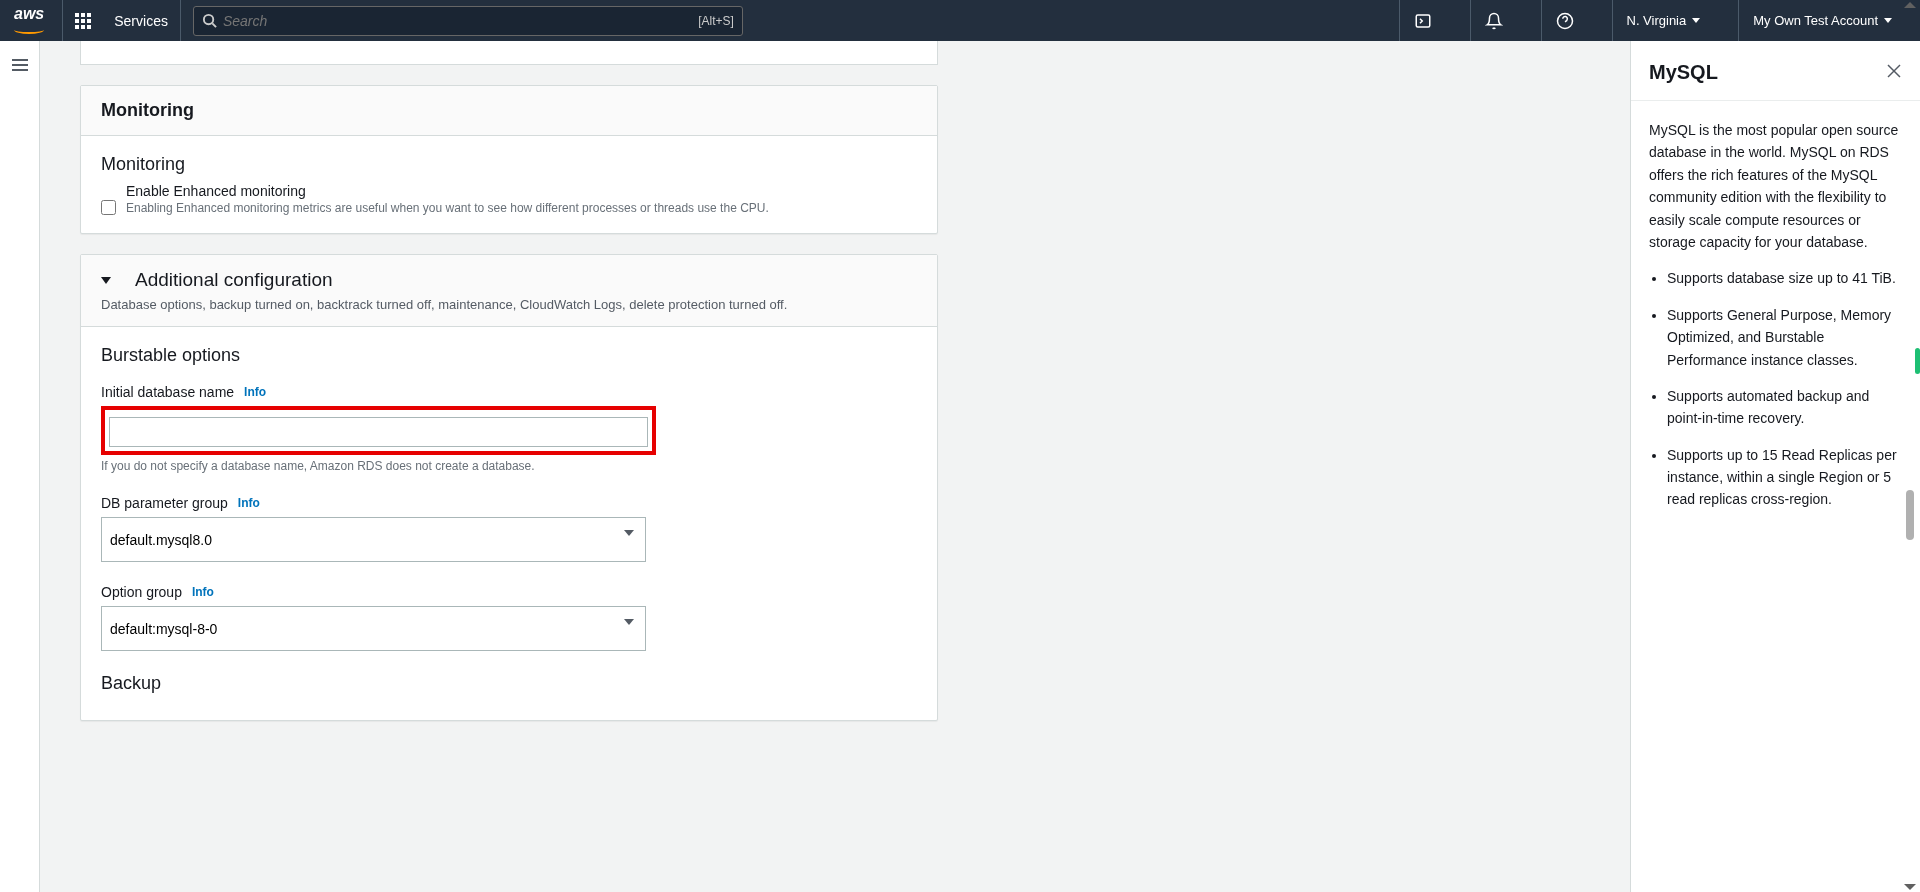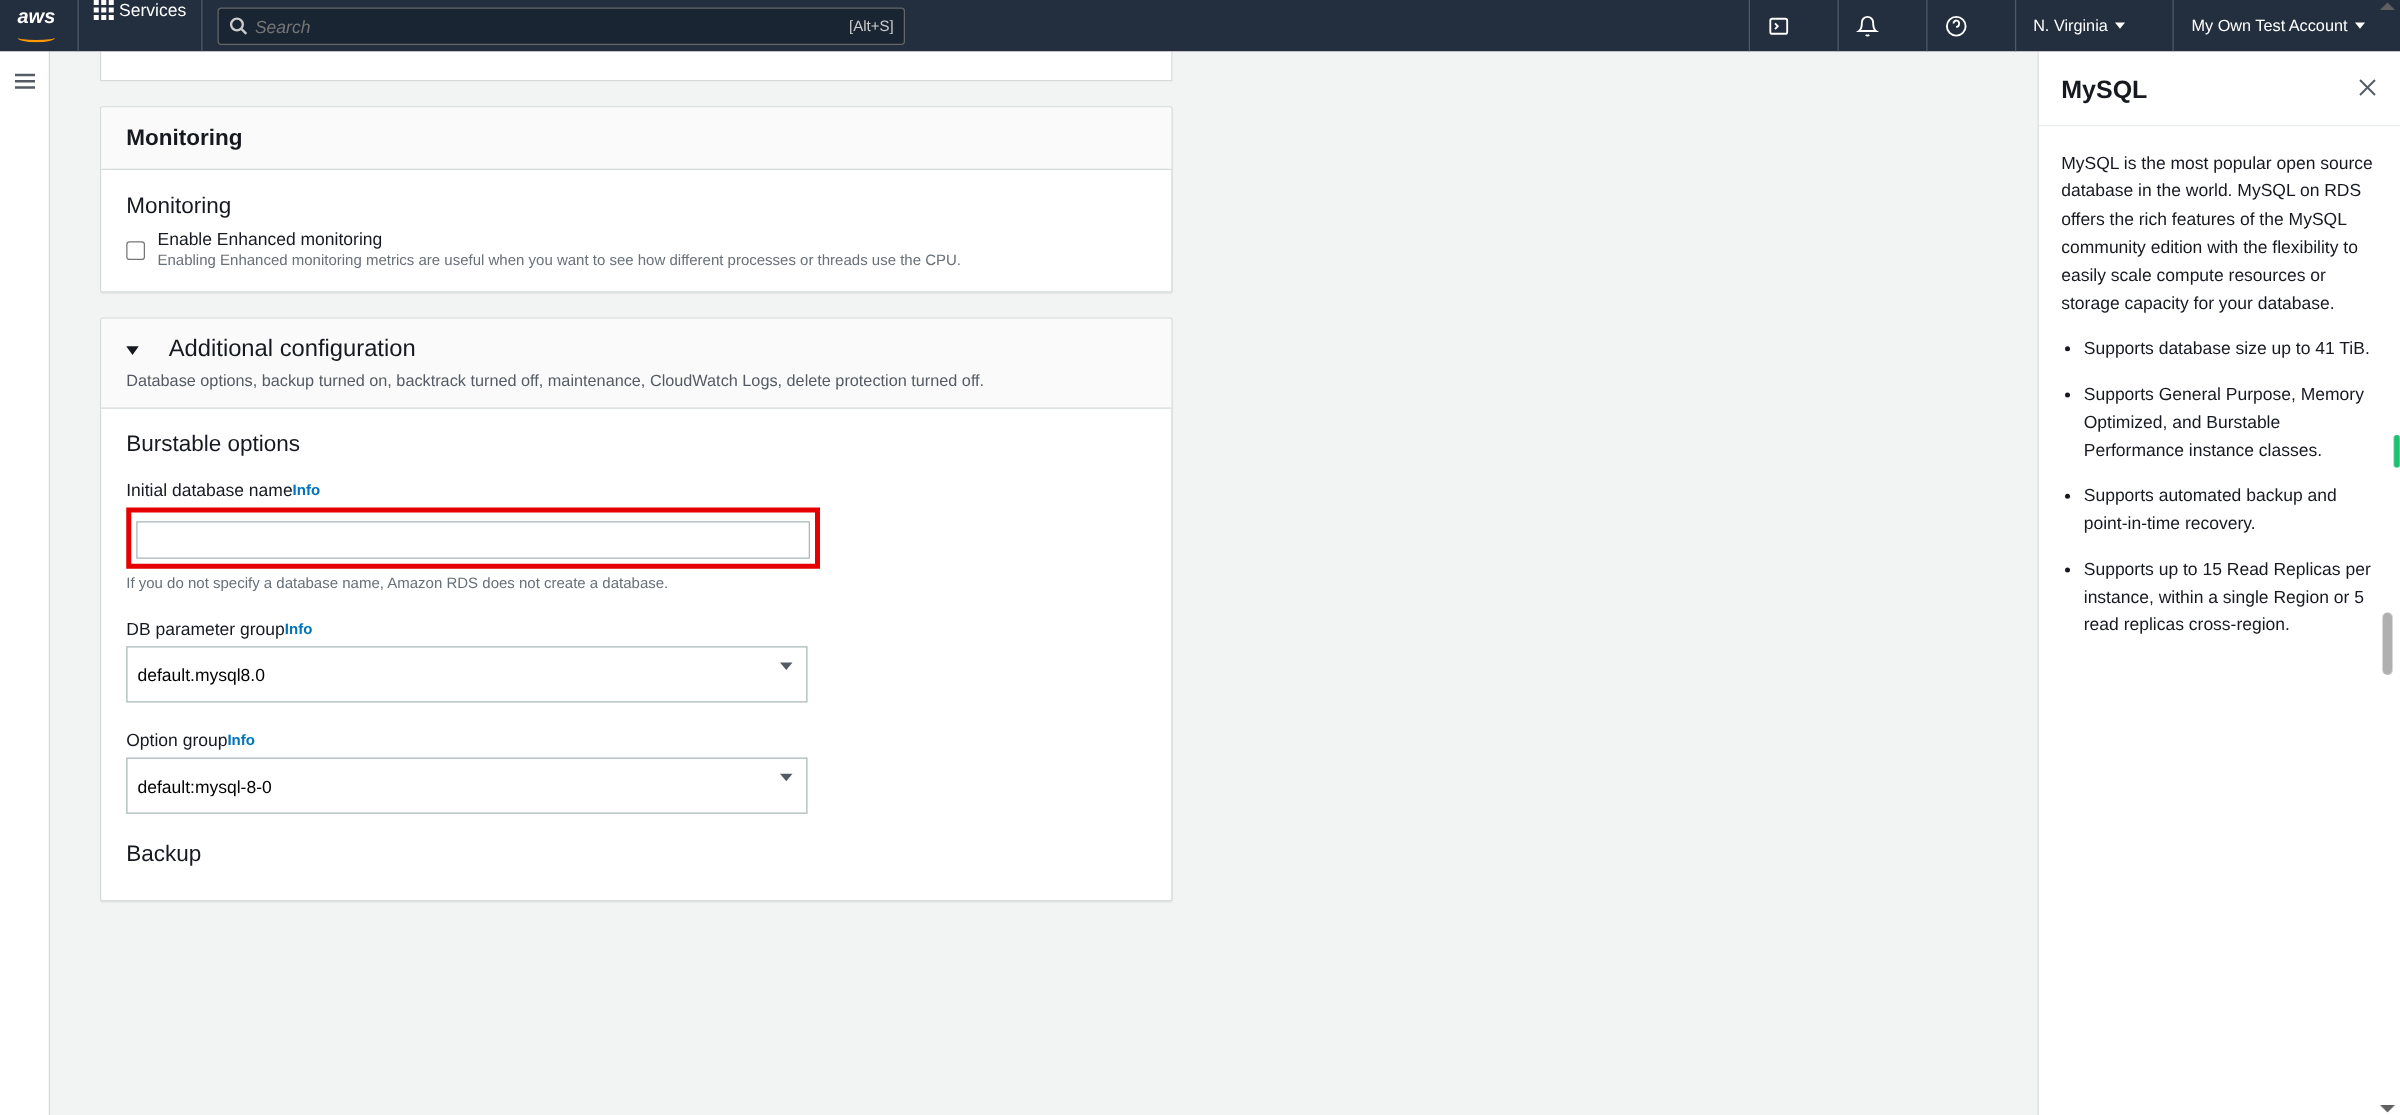--- a/index.html
+++ b/index.html
@@ -1,21 +1,21 @@
 <!DOCTYPE html>
 <html><head>
 <meta charset="utf-8">
 <style>
   * { box-sizing: border-box; margin: 0; padding: 0; }
   body { font-family: "Amazon Ember", "Helvetica Neue", Arial, sans-serif; background: #f2f3f3; color: #16191f; font-size: 14px; }
   .topnav { background: #232f3e; height: 41px; display: flex; align-items: center; color: #fff; padding: 0 14px; position: relative; }
   .aws-logo { font-style: italic; font-weight: 700; font-size: 16px; color: #fff; margin-right: 18px; display: flex; align-items: center; }
   .aws-logo .smile { display:block; width:30px; height:8px; border-bottom: 2px solid #ff9900; border-radius: 0 0 50% 50%; position: relative; }
   .aws-logo .txt { position: relative; top:-3px; }
-  .services-btn { display: flex; gap: 4px; cursor: pointer; padding: 0 12px; height: 100%; border-left: 1px solid #4b5a6a; border-right: 1px solid #4b5a6a; }
+  .services-btn { display: flex; align-items: center; gap: 23px; cursor: pointer; padding: 0 12px; height: 100%; border-left: 1px solid #4b5a6a; border-right: 1px solid #4b5a6a; }
   .grid-icon { width:16px; height:16px; display:grid; grid-template-columns: repeat(3,4px); grid-template-rows: repeat(3,4px); gap:2px; }
   .grid-icon span { background:#fff; width:4px; height:4px; }
   .searchbar { display:flex; align-items:center; margin-left: 12px; background:#1a2533; border:1px solid #666; border-radius:3px; height:30px; width:550px; padding:0 8px; color:#aab7b8; }
   .searchbar input { background:transparent; border:none; color:#fff; flex:1; outline:none; font-size:14px; padding-left:6px; font-style: italic; }
   .searchbar .kbd { font-size:12px; color:#ccc; }
   .topnav-right { margin-left:auto; display:flex; align-items:center; height:100%;gap:24px; }
   .topnav-right .icon-btn { padding:0 14px; height:100%; display:flex; align-items:center; cursor:pointer; border-left:1px solid #4b5a6a; }
   .topnav-right .label-btn { padding:0 14px; height:100%; display:flex; align-items:center; gap:6px; cursor:pointer; border-left:1px solid #4b5a6a; font-size:13px;}
   .caret-down { width:0; height:0; border-left:4px solid transparent; border-right:4px solid transparent; border-top:5px solid #fff; }
 
@@ -26,32 +26,32 @@
 
   .main { flex:1; overflow:auto; padding: 0 0 40px 40px; }
   .content-col { width: 858px; }
 
   .card { background:#fff; border:1px solid #d5dbdb; border-radius:2px; margin-bottom:20px; box-shadow:0 1px 1px rgba(0,0,0,0.05); }
   .card-header { background:#fafafa; border-bottom:1px solid #d5dbdb; padding:14px 20px; }
   .card-header h2 { font-size:18px; font-weight:700; }
   .card-body { padding:18px 20px; }
   .section-title { font-size:18px; font-weight:400; margin-bottom:8px; }
 
-  .checkbox-row { display:flex; align-items:center; gap:10px; }
+  .checkbox-row { display:flex; align-items:flex-end; gap:10px; }
   .checkbox-row input[type=checkbox] { width:15px; height:15px; margin-top:2px; }
   .checkbox-row .lbl { font-size:14px; }
   .hint { font-size:12px; color:#687078; margin-top:2px; }
 
   .expander-header { background:#fafafa; border-bottom:1px solid #d5dbdb; padding:14px 20px; }
   .expander-title { font-size:19px; font-weight:400; display:flex; align-items:center; gap:24px; cursor:pointer; }
   .expander-caret { width:0; height:0; border-left:5px solid transparent; border-right:5px solid transparent; border-top:7px solid #16191f; }
   .expander-sub { font-size:13px; color:#545b64; margin-top:6px; }
 
   .field-group { margin-bottom:22px; }
-  .field-label { font-size:14px; font-weight:400; display:flex; align-items:center; margin-bottom:6px; }
+  .field-label { font-size:14px; font-weight:400; display:flex; align-items:center; gap:10px; margin-bottom:6px; }
   .info-link { color:#0073bb; font-size:12px; font-weight:700; cursor:pointer; }
   .field-help { font-size:12px; color:#687078; margin-top:4px; }
 
   .input-text { width:545px; height:30px; border:1px solid #aab7b8; padding:0 8px; font-size:14px; outline:none; }
   .highlight-box { border:4px solid #e60000; padding:7px 4px 4px 4px; width:555px; }
   .highlight-box .input-text { width:100%; }
 
   .select-wrap { position:relative; width:545px; }
   .select-wrap select { width:100%; height:45px; border:1px solid #aab7b8; padding:0 8px; font-size:14px; appearance:none; background:#fff; cursor:pointer; }
   .select-caret { position:absolute; right:12px; top:13px; width:0; height:0; border-left:5px solid transparent; border-right:5px solid transparent; border-top:6px solid #545b64; pointer-events:none; }

